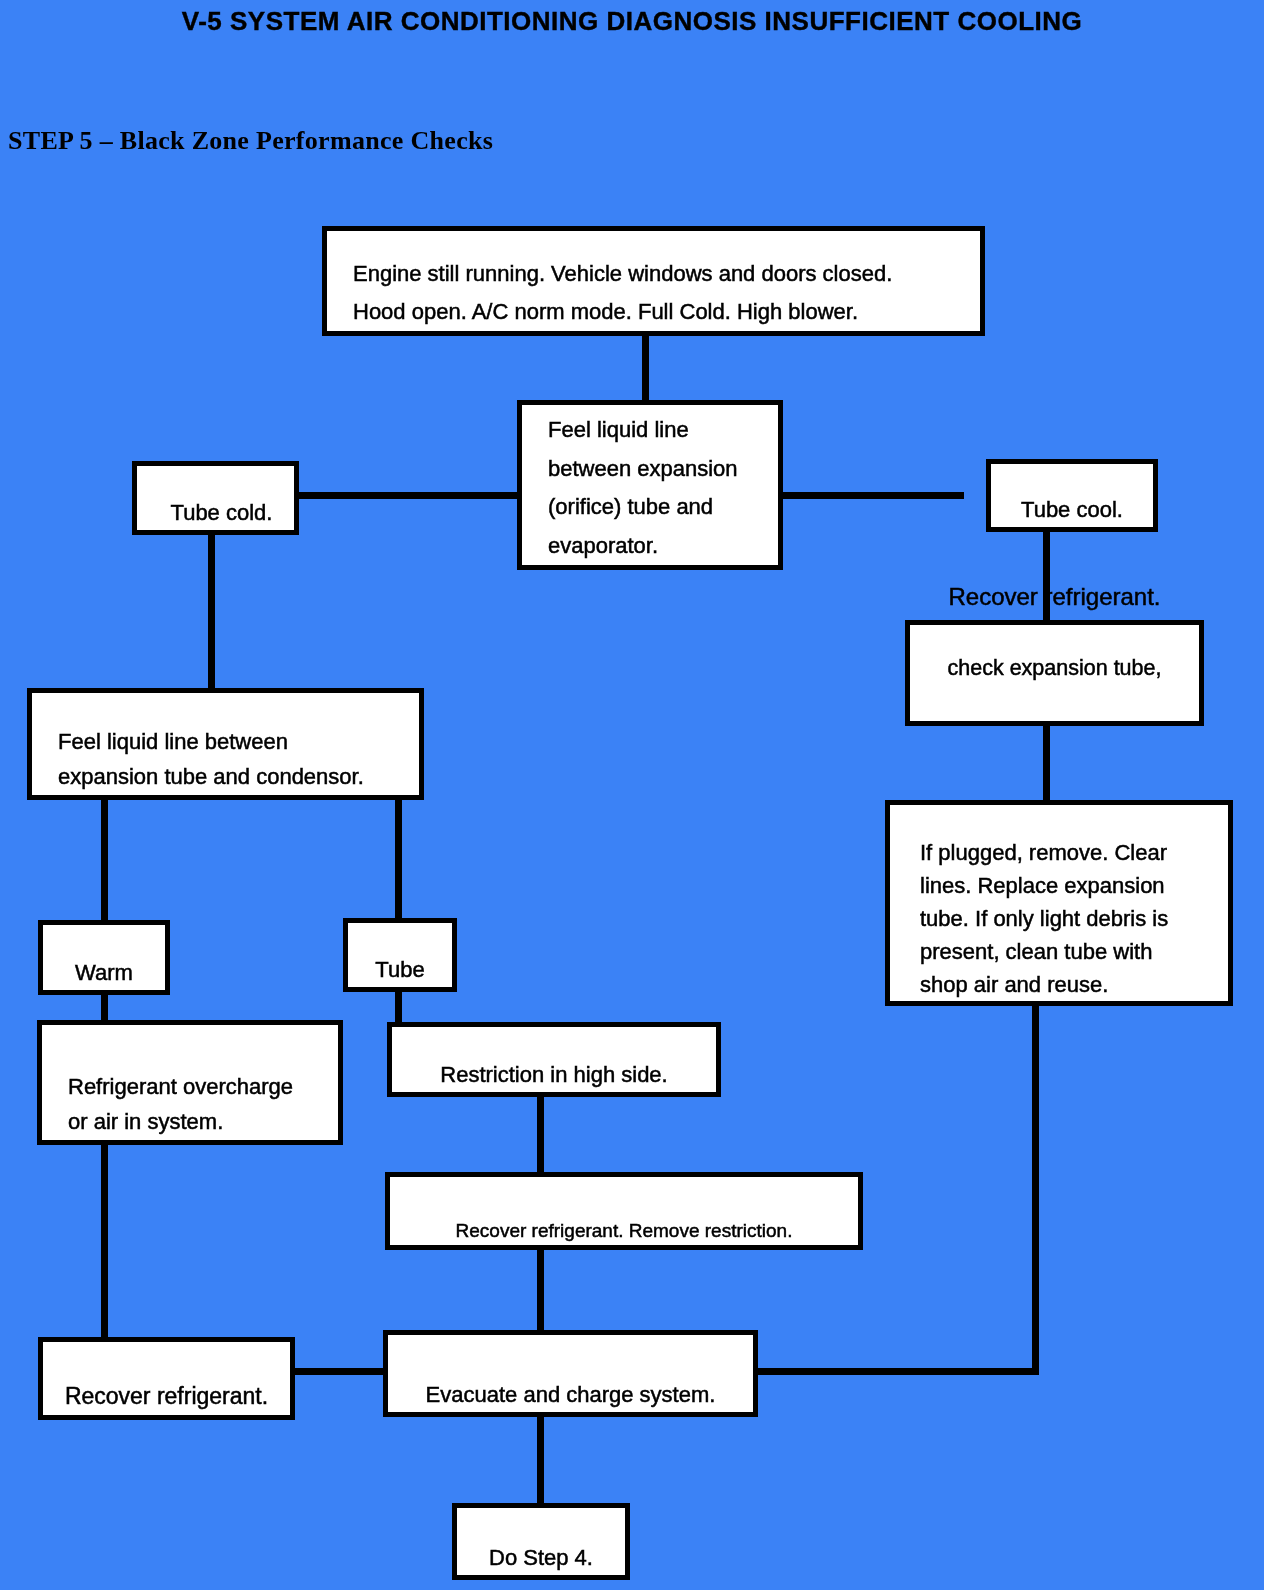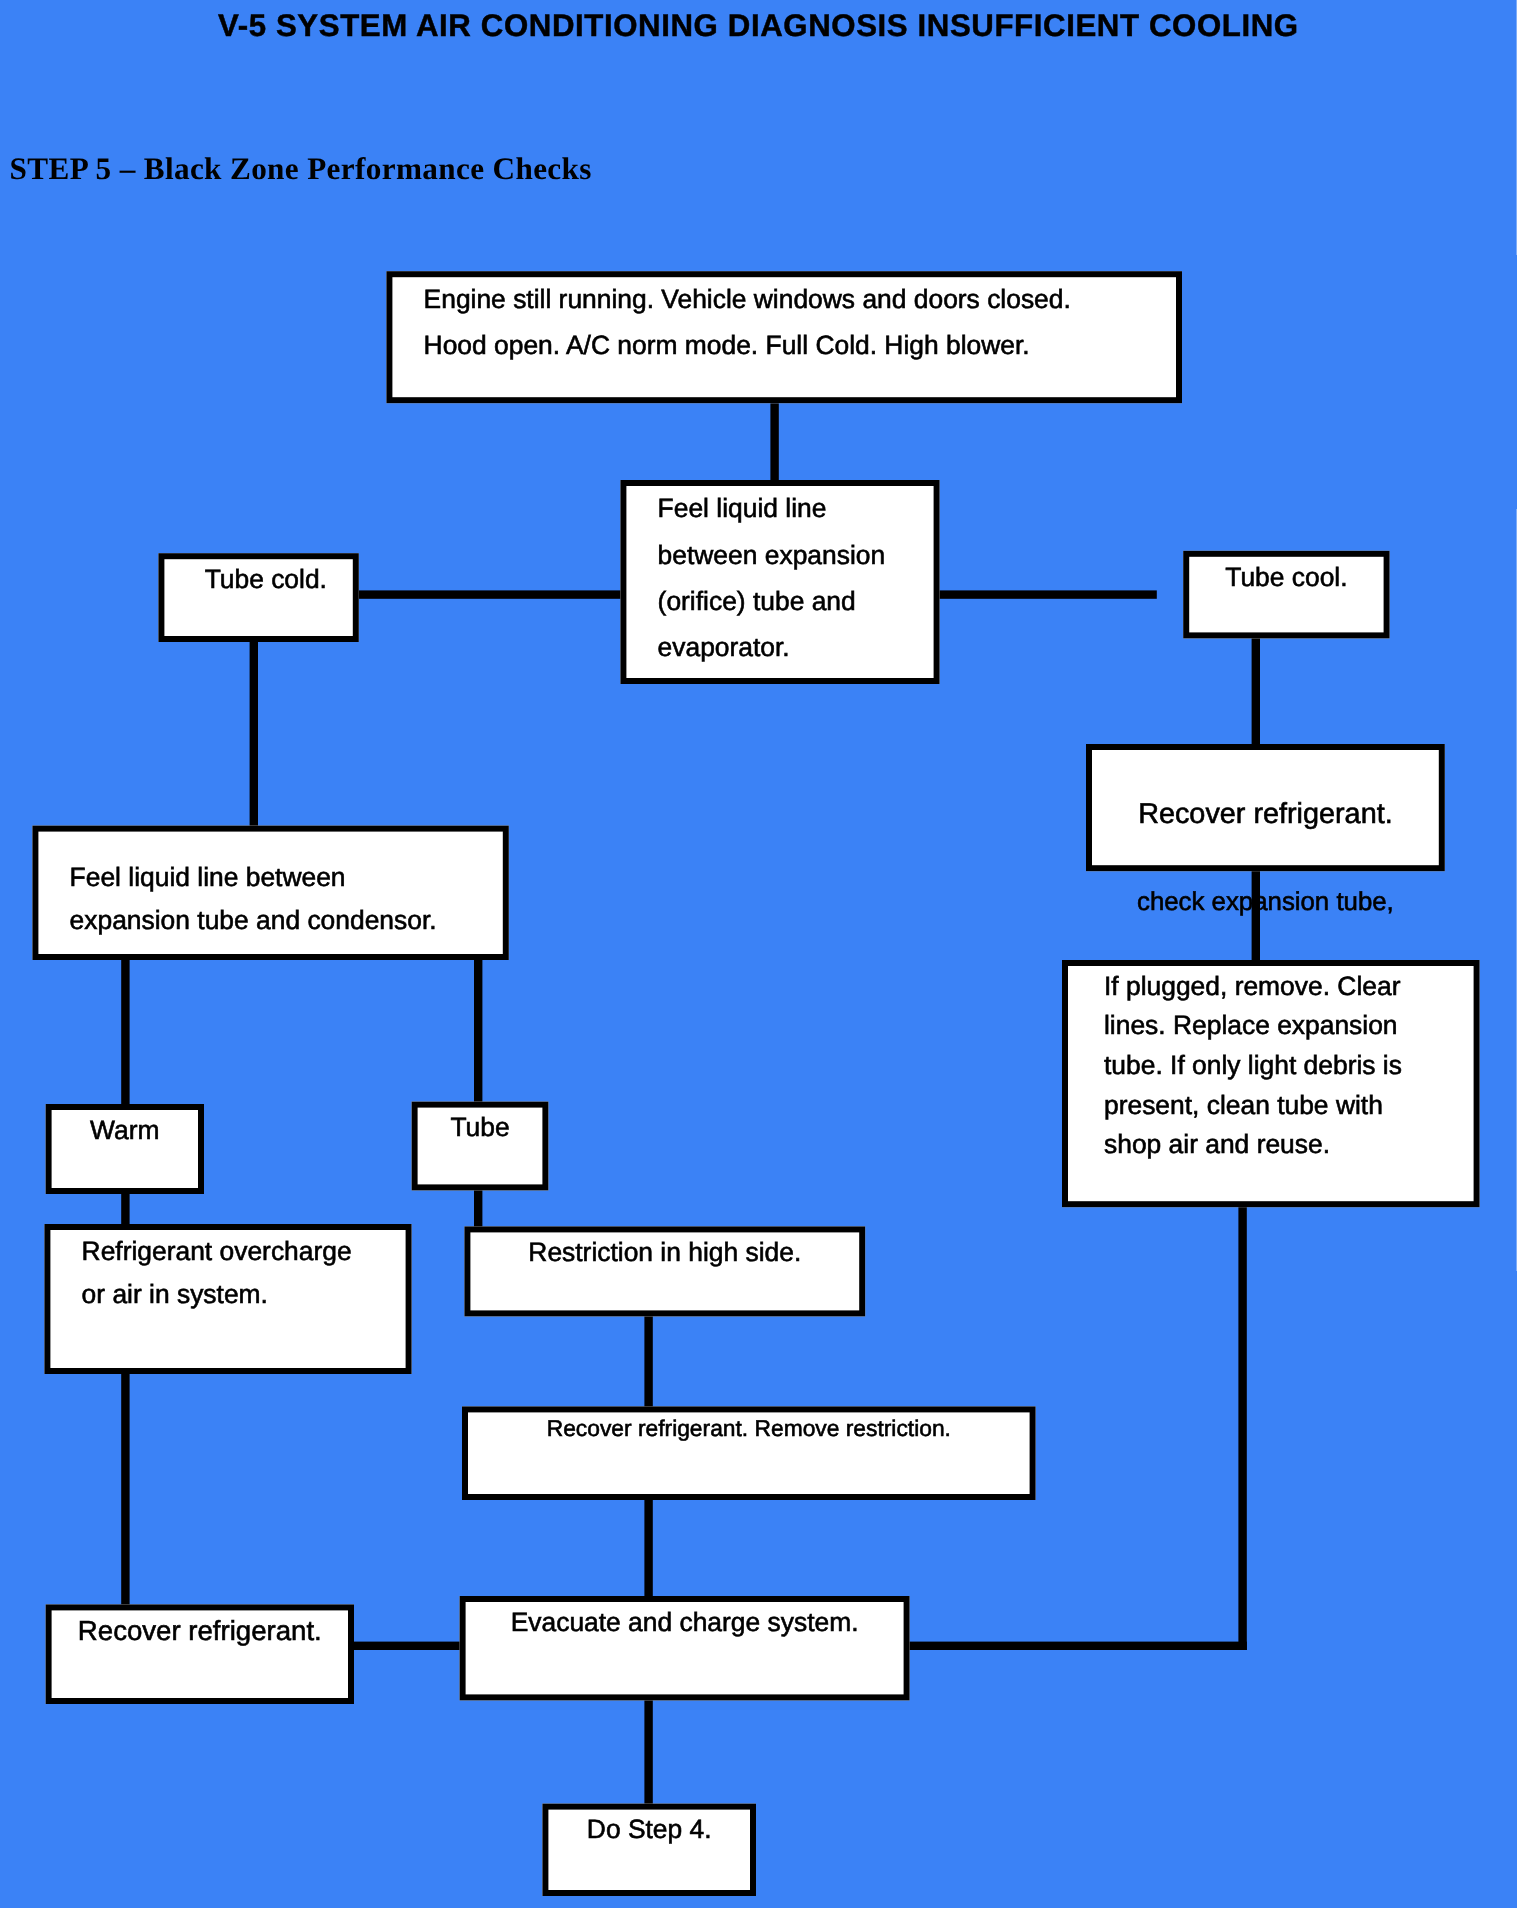--- a/index.html
+++ b/index.html
@@ -20,21 +20,21 @@
   .step-heading{
     position:absolute;left:8px;top:126px;
     font-family:"Liberation Serif", serif;
     font-size:26px;font-weight:bold;letter-spacing:0.3px;
   }
   .box{
     position:absolute;
     border:5px solid #000;
     background:#ffffff;
     box-sizing:border-box;
-    display:flex;align-items:flex-start;
+    display:flex;align-items:flex-end;
     z-index:2;
   }
   .box-text{
     width:100%;
     font-size:22px;
     line-height:1.55;
     white-space:pre-line;
     -webkit-text-stroke:0.5px #000;
   }
   .al{ text-align:left; padding-left:26px; padding-right:10px; }

